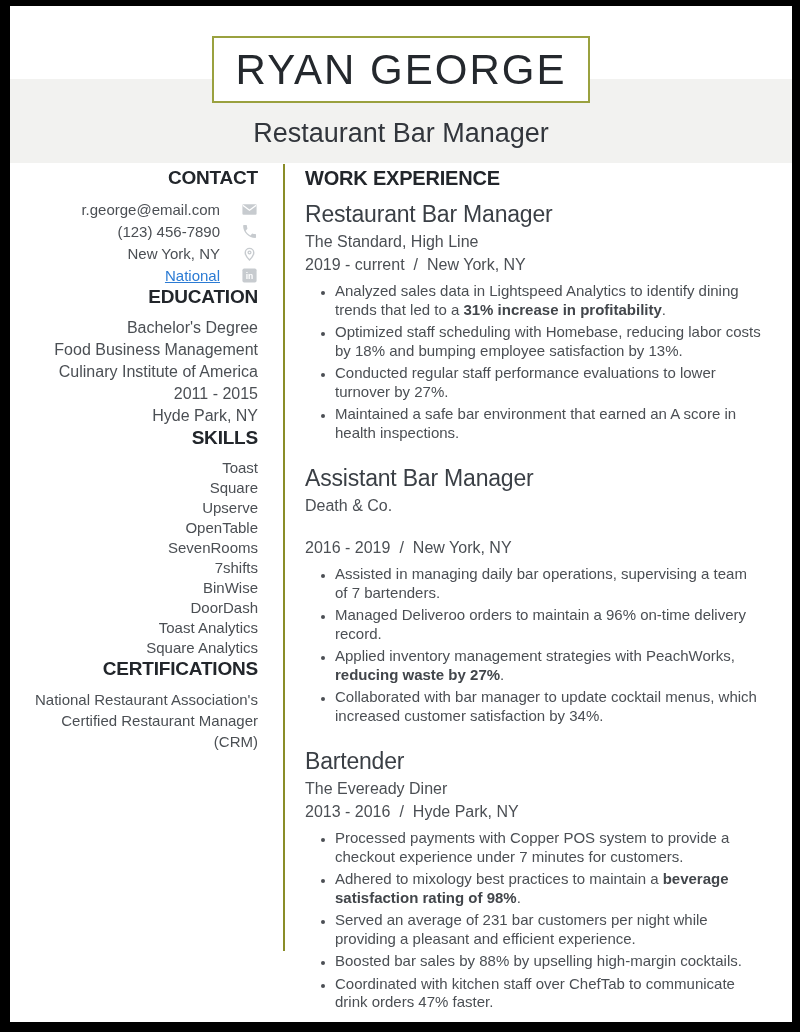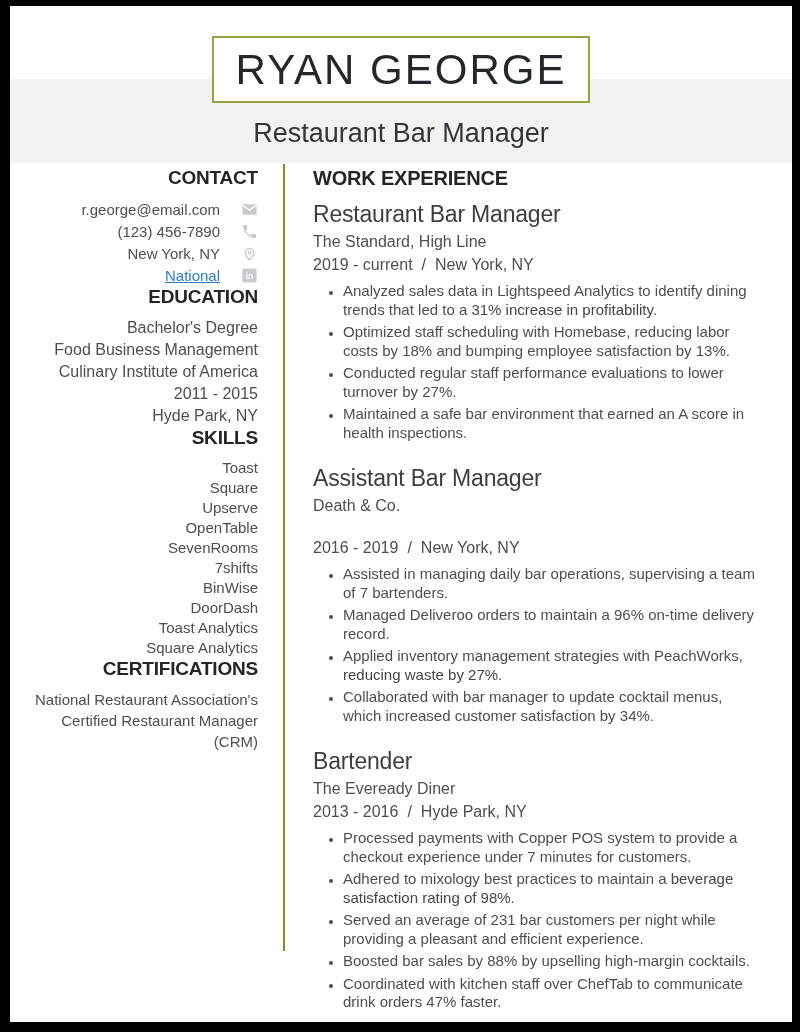--- a/index.html
+++ b/index.html
@@ -46,21 +46,21 @@
   }
   
   .main { display: flex; height: 859px; }
   .sidebar {
     width: 273px; flex: 0 0 273px;
     padding: 23px 25px 0 8px;
     text-align: right;
     color: var(--body);
   }
   .divider { width: 2px; flex: 0 0 2px; background: var(--accent); margin-top: 20px; height: 787px; }
-  .content { flex: 1; padding: 23px 30px 0 28px; color: var(--body); }
+  .content { flex: 1; padding: 23px 30px 0 20px; color: var(--body); }
 
   h2.section-h {
     margin: 0 0 9px 0;
     font-size: 19px; font-weight: 800; letter-spacing: -0.2px;
     color: var(--heading);
   }
   .content h2.section-h { font-size: 20px; margin-bottom: 11px; }
 
   
   .contact-row {
@@ -86,21 +86,21 @@
   .company { font-size: 16px; line-height: 20px; }
   .dates { font-size: 16px; line-height: 20px; margin-top: 3px; }
   .dates.gap { margin-top: 22px; }
   .dates .sep { margin: 0 9px; }
   ul.bullets { margin: 7px 0 0 0; padding-left: 30px; }
   ul.bullets li {
     font-size: 15px; line-height: 18.5px; margin-bottom: 4px;
     color: var(--body);
   }
   ul.bullets li::marker { font-size: 12px; }
-  .b { font-weight: 400; color: #42464b; }
+  .b { font-weight: 700; color: #42464b; }
 </style>
 </head>
 <body>
 
 <div class="page">
 
   <div class="header">
     <div class="gray-band"></div>
     <div class="name-box">
       <h1 class="name">RYAN GEORGE</h1>

